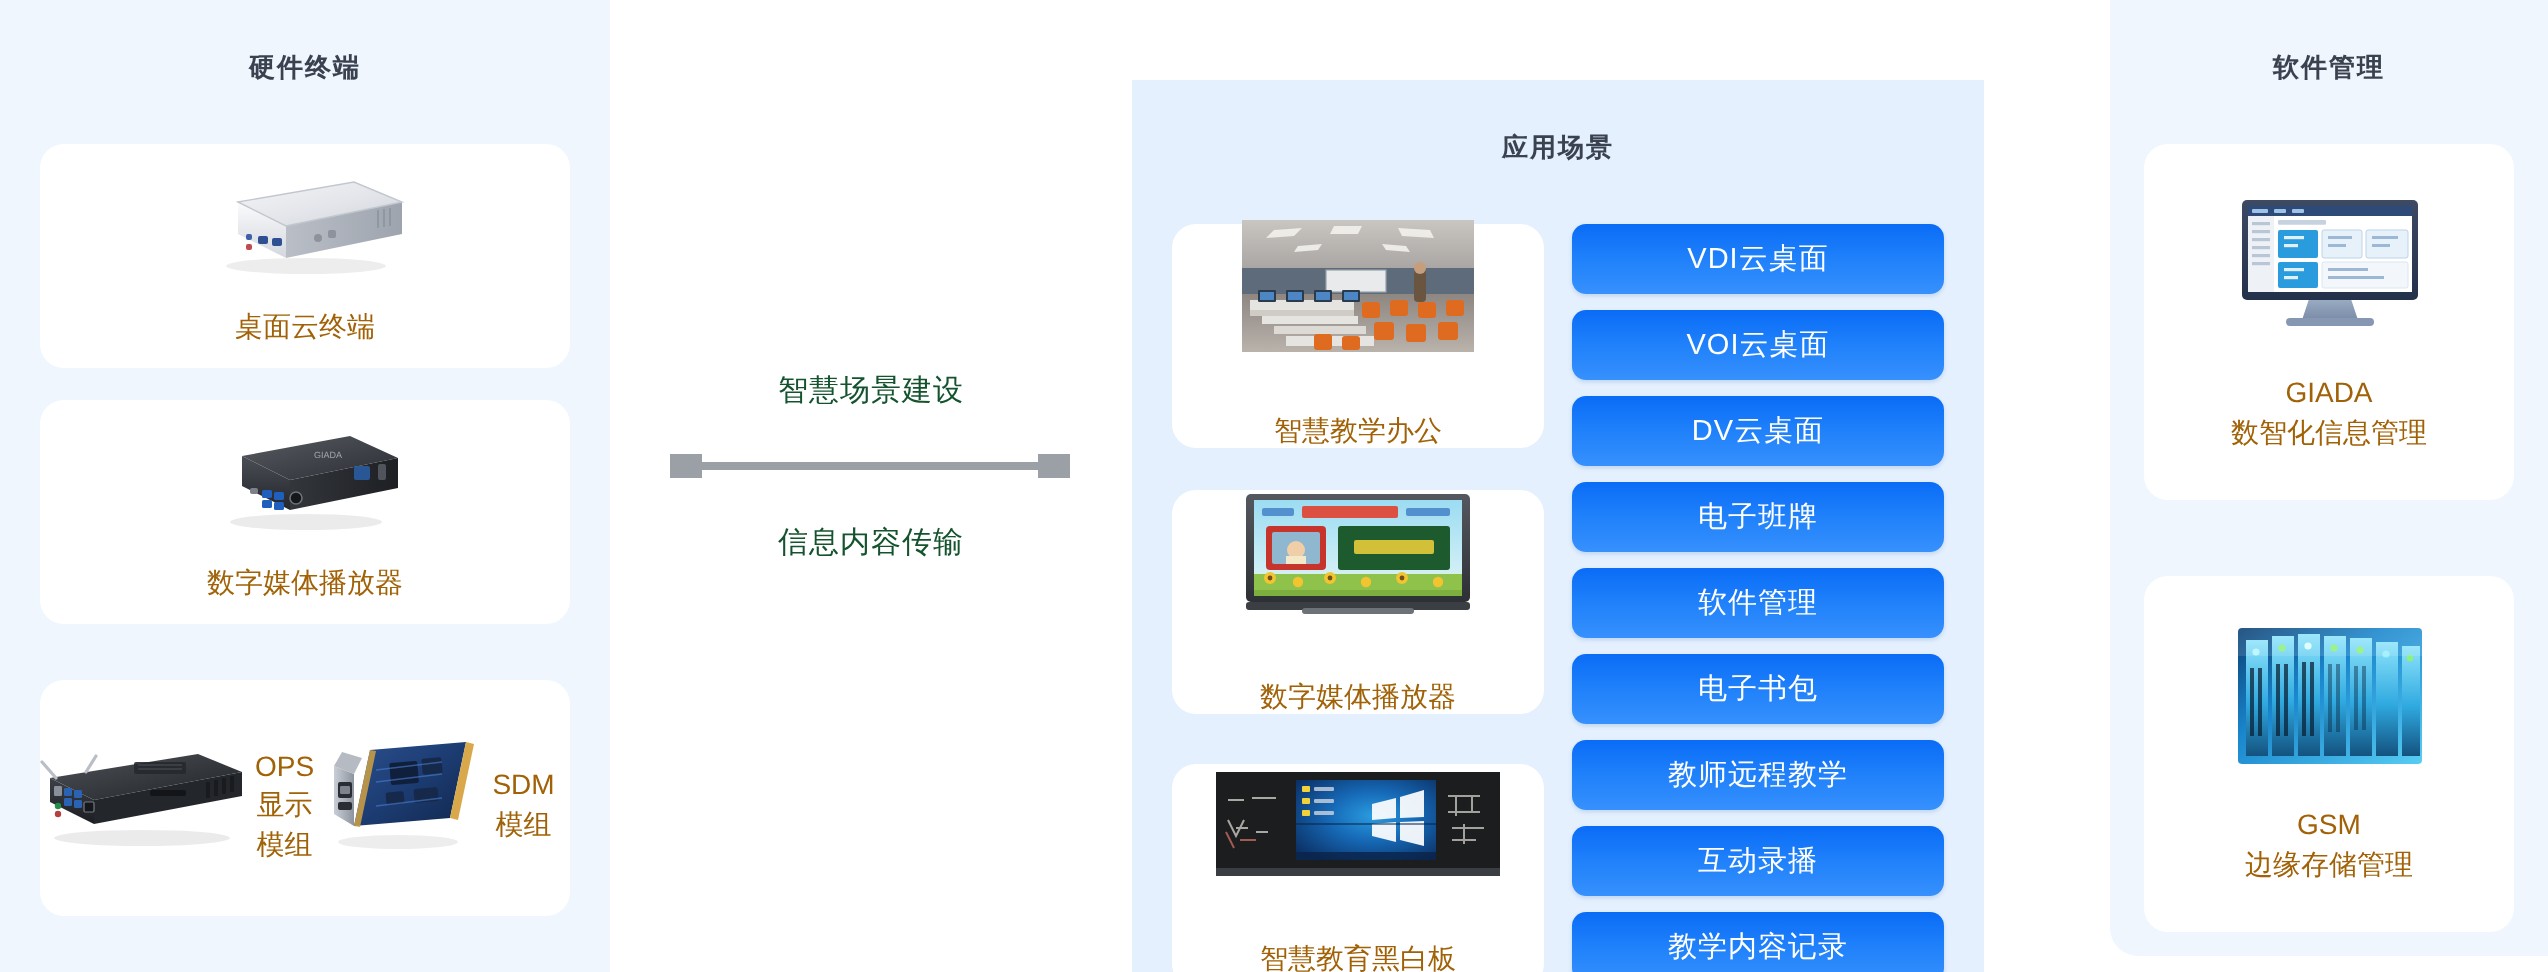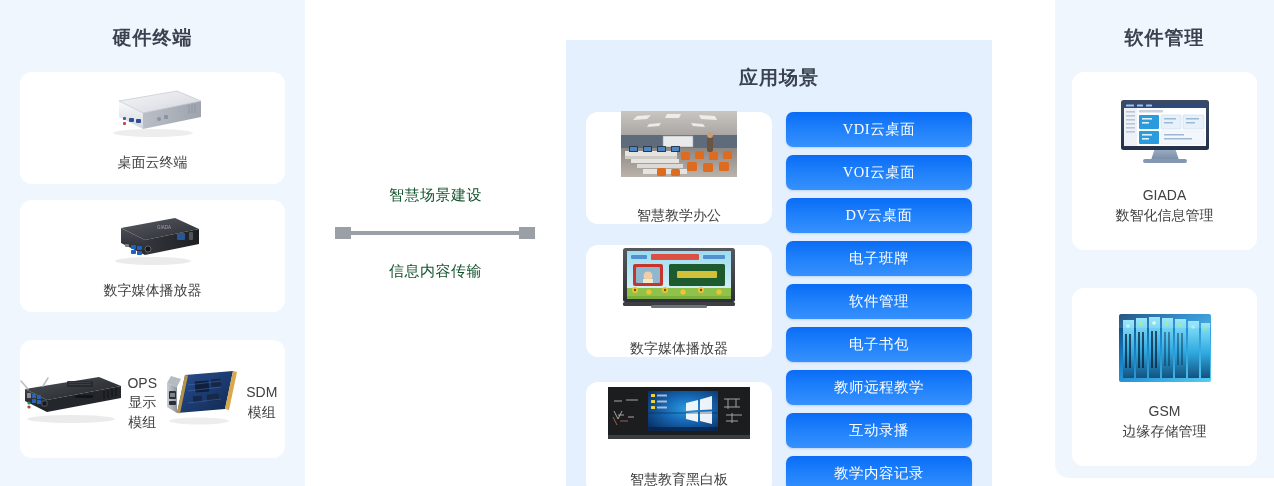--- a/index.html
+++ b/index.html
@@ -14,21 +14,21 @@
     width: 1274px; height: 486px;
     background: #ffffff;
   }
 
   
   .panel { position: absolute; }
   .panel-title {
     position: absolute;
     left: 0; right: 0;
     text-align: center;
-    font-size: 19px;
+    font-size: 13px;
     font-weight: bold;
     color: #3a4250;
     letter-spacing: 1px;
   }
 
   #panel-hardware {
     left: 0; top: 0; width: 305px; height: 486px;
     background: #f0f6fe;
     border-radius: 0 0 0 0;
   }
@@ -54,21 +54,21 @@
     position: absolute;
     background: #ffffff;
     border-radius: 12px;
     display: flex;
     flex-direction: column;
     align-items: center;
     justify-content: center;
   }
   .card-label {
     font-size: 14px;
-    color: #404040;
+    color: #a16207;
     text-align: center;
     line-height: 1.4;
     white-space: pre-line;
   }
 
   
   #hw-card-0 { left: 20px;  top: 72px;  width: 265px; height: 112px; }
   #hw-card-1 { left: 20px;  top: 200px; width: 265px; height: 112px; }
   #hw-card-2 { left: 20px;  top: 340px; width: 265px; height: 118px; }
 
@@ -127,21 +127,21 @@
     flex-direction: column;
     gap: 8px;
   }
   .scene-btn {
     height: 35px;
     border: none;
     border-radius: 7px;
     background: linear-gradient(180deg, #0a6cf6 0%, #1d7ffa 45%, #3791fd 100%);
     color: #ffffff;
     font-size: 14.5px;
-    font-family: Liberation Serif, serif;
+    font-family: Liberation Sans, sans-serif;
     letter-spacing: 0.5px;
     cursor: pointer;
     display: flex;
     align-items: center;
     justify-content: center;
     box-shadow: 0 1px 2px rgba(20,90,200,0.18);
   }
 
   
   #sw-card-0 { left: 17px; top: 72px;  width: 185px; height: 178px; }

